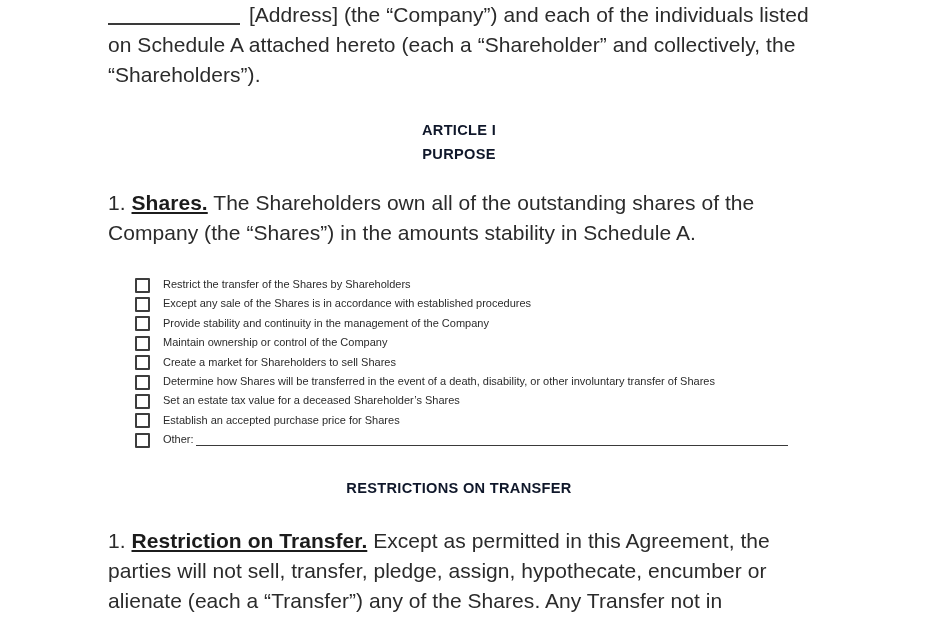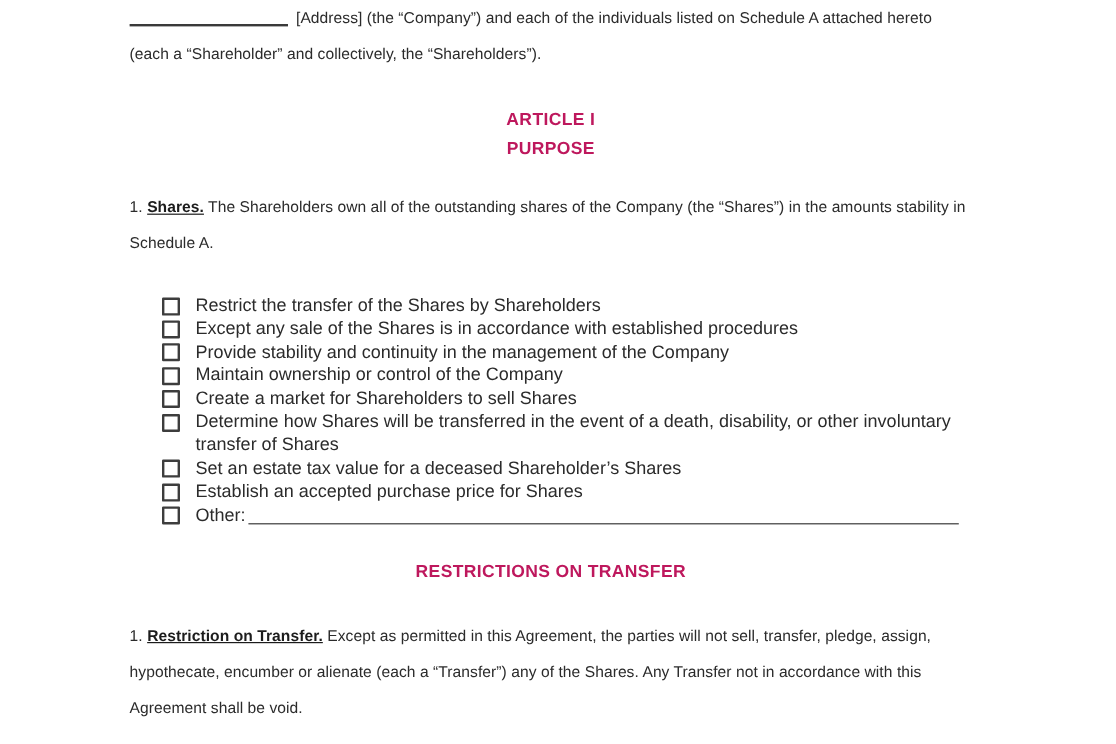--- a/index.html
+++ b/index.html
@@ -25,21 +25,21 @@
 
   .content {
     position: absolute;
     left: 108px;
     top: 0px;
     width: 702px;
   }
 
   
   .para {
-    font-size: 13px;
+    font-size: 21px;
     line-height: 30px;
     text-align: left;
     color: #2b2b2b;
     letter-spacing: 0.05px;
   }
   .para b {
     font-weight: bold;
     color: #1c1c1c;
     text-decoration: underline;
   }
@@ -51,34 +51,34 @@
     vertical-align: -3px;
     margin-right: 3px;
   }
 
   
   .heading {
     text-align: center;
     font-size: 14.6px;
     font-weight: bold;
     line-height: 24px;
-    color: #be185d;
+    color: #0f172a;
     letter-spacing: 0.3px;
   }
 
   
   .checklist {
     margin: 0;
     padding: 0;
     list-style: none;
   }
   .check-item {
     position: relative;
     padding-left: 55px;
-    font-size: 15px;
+    font-size: 11px;
     line-height: 19.4px;
     color: #2b2b2b;
     min-height: 19.4px;
   }
   .checkbox {
     position: absolute;
     left: 27px;
     top: 2.5px;
     width: 11px;
     height: 11px;

